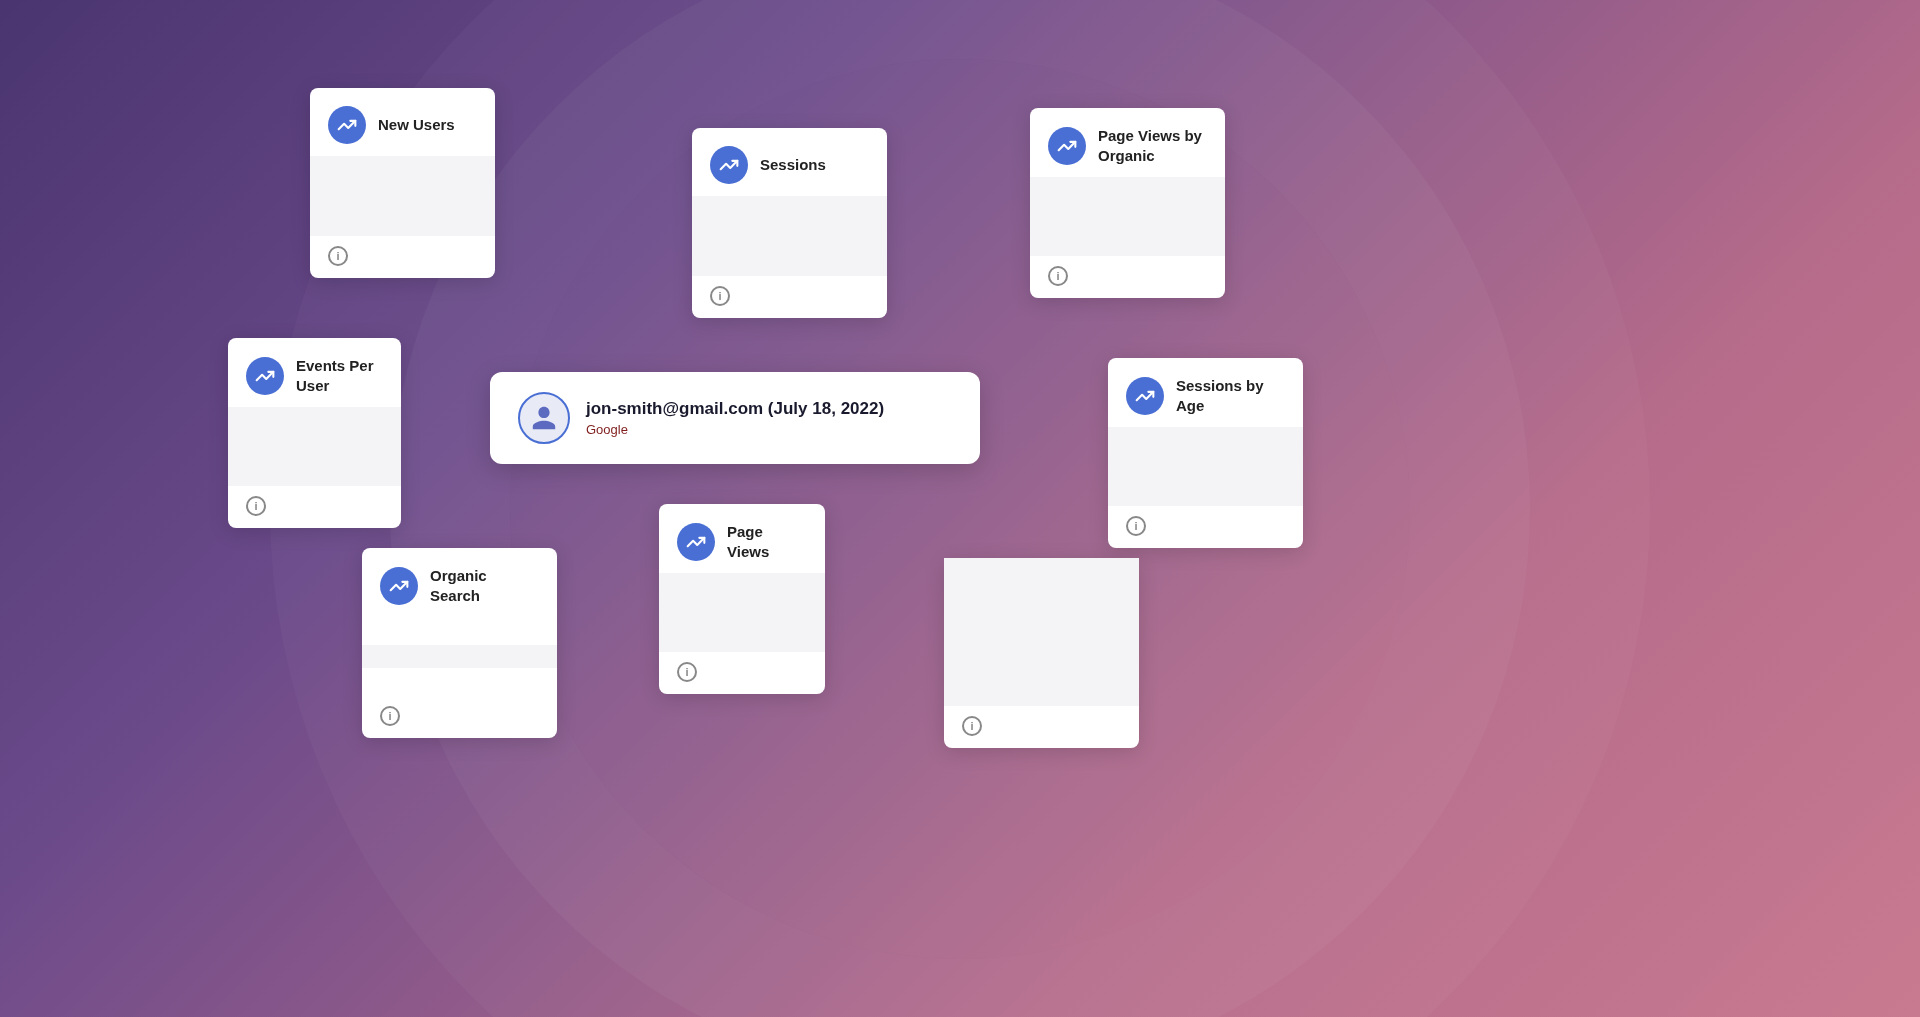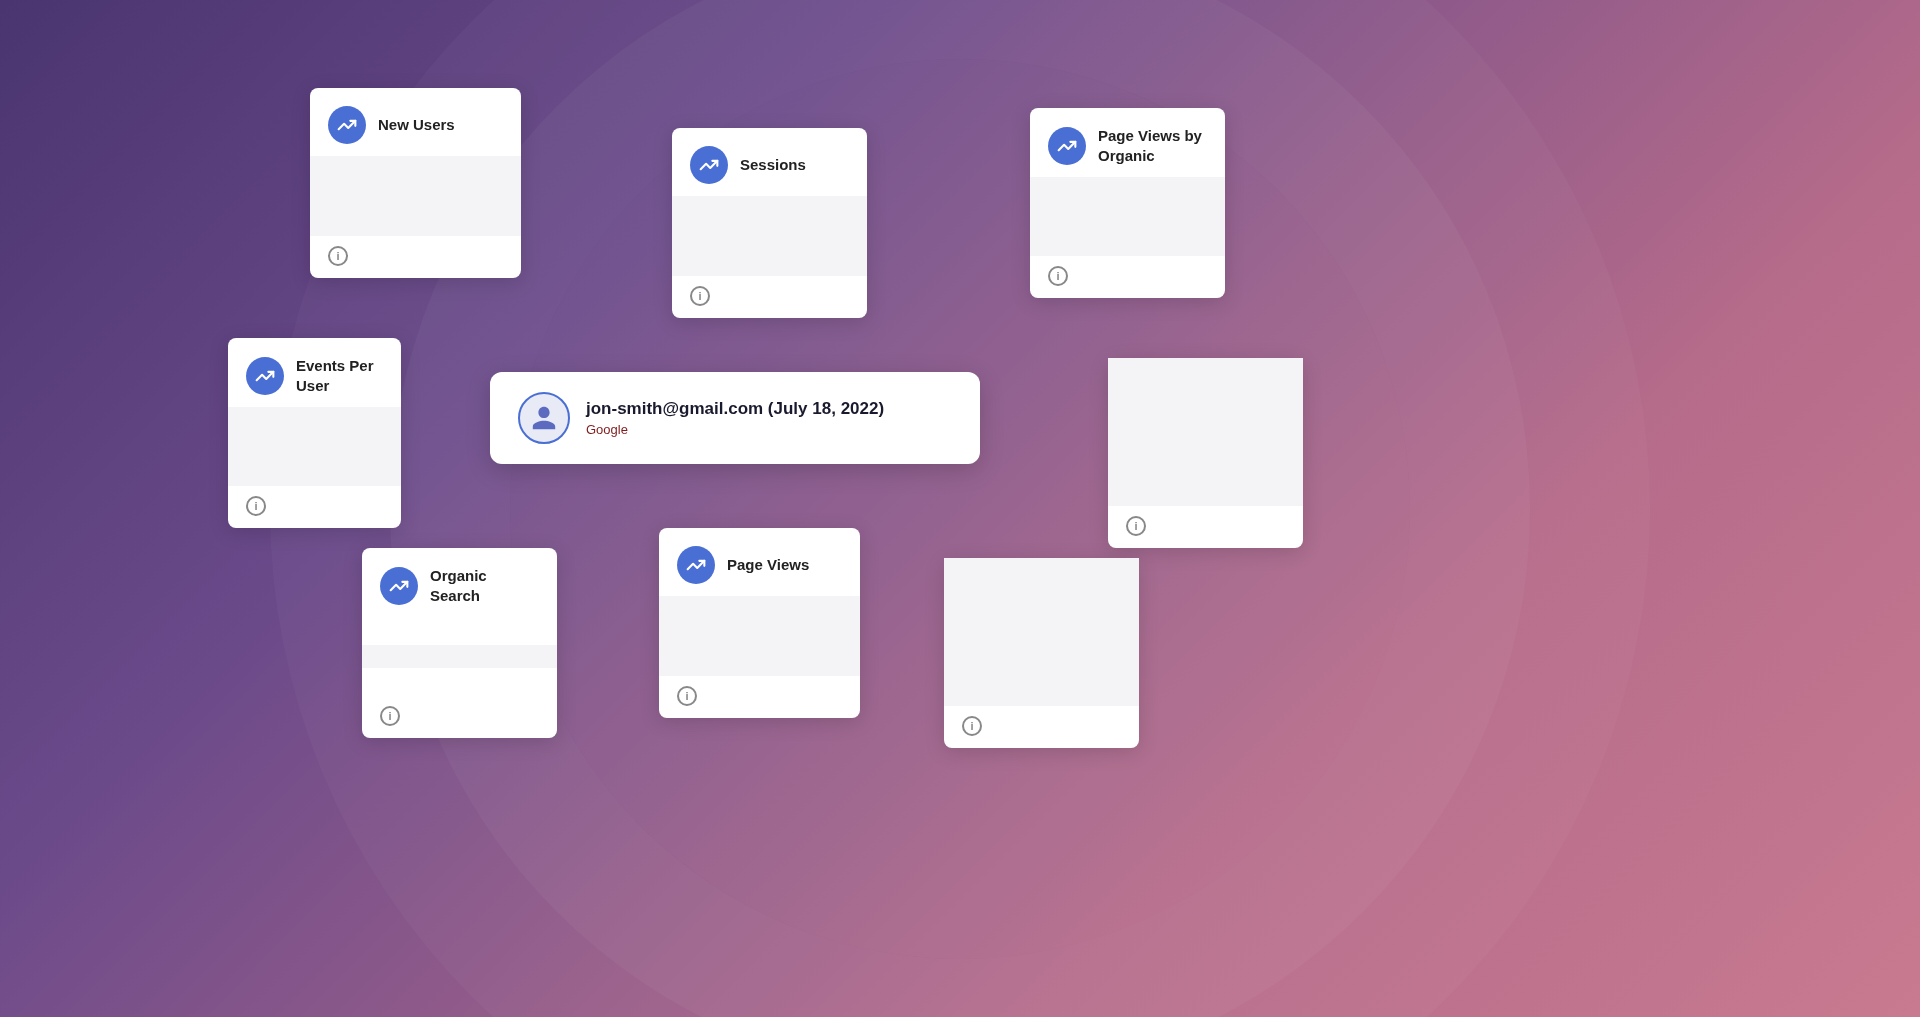--- a/index.html
+++ b/index.html
@@ -161,36 +161,36 @@
       <svg viewBox="0 0 24 24" xmlns="http://www.w3.org/2000/svg">
         <path d="M12 12c2.7 0 4.8-2.1 4.8-4.8S14.7 2.4 12 2.4 7.2 4.5 7.2 7.2 9.3 12 12 12zm0 2.4c-3.2 0-9.6 1.6-9.6 4.8v2.4h19.2v-2.4c0-3.2-6.4-4.8-9.6-4.8z"></path>
       </svg>
     </div>
     <div class="user-info">
       <span class="user-email">jon-smith@gmail.com (July 18, 2022)</span>
       <span class="user-source">Google</span>
     </div>
   </div>
 
-<div class="card" style="left: 310px; top: 88px; width: 211px; height: 190px;">
+<div class="card" style="left: 310px; top: 88px; width: 185px; height: 190px;">
       <div class="card-header">
         <div class="card-icon">
           <svg viewBox="0 0 24 24" xmlns="http://www.w3.org/2000/svg">
             <polyline points="22 7 13.5 15.5 8.5 10.5 2 17"></polyline>
             <polyline points="16 7 22 7 22 13"></polyline>
           </svg>
         </div>
         <span class="card-title">New Users</span>
       </div>
       <div class="card-body"></div>
       <div class="card-footer">
         <div class="info-icon">i</div>
       </div>
     </div>
-    <div class="card" style="left: 672px; top: 128px; width: 195px; height: 190px;">
+    <div class="card" style="left: 692px; top: 128px; width: 195px; height: 190px;">
       <div class="card-header">
         <div class="card-icon">
           <svg viewBox="0 0 24 24" xmlns="http://www.w3.org/2000/svg">
             <polyline points="22 7 13.5 15.5 8.5 10.5 2 17"></polyline>
             <polyline points="16 7 22 7 22 13"></polyline>
           </svg>
         </div>
         <span class="card-title">Sessions</span>
       </div>
       <div class="card-body"></div>
@@ -222,41 +222,50 @@
           </svg>
         </div>
         <span class="card-title">Events Per User</span>
       </div>
       <div class="card-body"></div>
       <div class="card-footer">
         <div class="info-icon">i</div>
       </div>
     </div>
     <div class="card" style="left: 1108px; top: 358px; width: 195px; height: 190px;">
+      <div class="card-header">
+        <div class="card-icon">
+          <svg viewBox="0 0 24 24" xmlns="http://www.w3.org/2000/svg">
+            <polyline points="22 7 13.5 15.5 8.5 10.5 2 17"></polyline>
+            <polyline points="16 7 22 7 22 13"></polyline>
+          </svg>
+        </div>
+        <span class="card-title">Sessions by Age</span>
+      </div>
       <div class="card-body"></div>
       <div class="card-footer">
         <div class="info-icon">i</div>
       </div>
     </div>
     <div class="card" style="left: 362px; top: 548px; width: 195px; height: 190px; gap: 28px;">
       <div class="card-header">
         <div class="card-icon">
           <svg viewBox="0 0 24 24" xmlns="http://www.w3.org/2000/svg">
             <polyline points="22 7 13.5 15.5 8.5 10.5 2 17"></polyline>
             <polyline points="16 7 22 7 22 13"></polyline>
           </svg>
         </div>
         <span class="card-title">Organic Search</span>
       </div>
       <div class="card-body"></div>
       <div class="card-footer">
         <div class="info-icon">i</div>
       </div>
     </div>
-    <div class="card" style="left: 659px; top: 528px; width: 201px; height: 190px;">
+    <div class="card" style="left: 659px; top: 504px; width: 166px; height: 190px;">
       <div class="card-header">
         <div class="card-icon">
           <svg viewBox="0 0 24 24" xmlns="http://www.w3.org/2000/svg">
             <polyline points="22 7 13.5 15.5 8.5 10.5 2 17"></polyline>
             <polyline points="16 7 22 7 22 13"></polyline>
           </svg>
         </div>
         <span class="card-title">Page Views</span>
       </div>
       <div class="card-body"></div>

